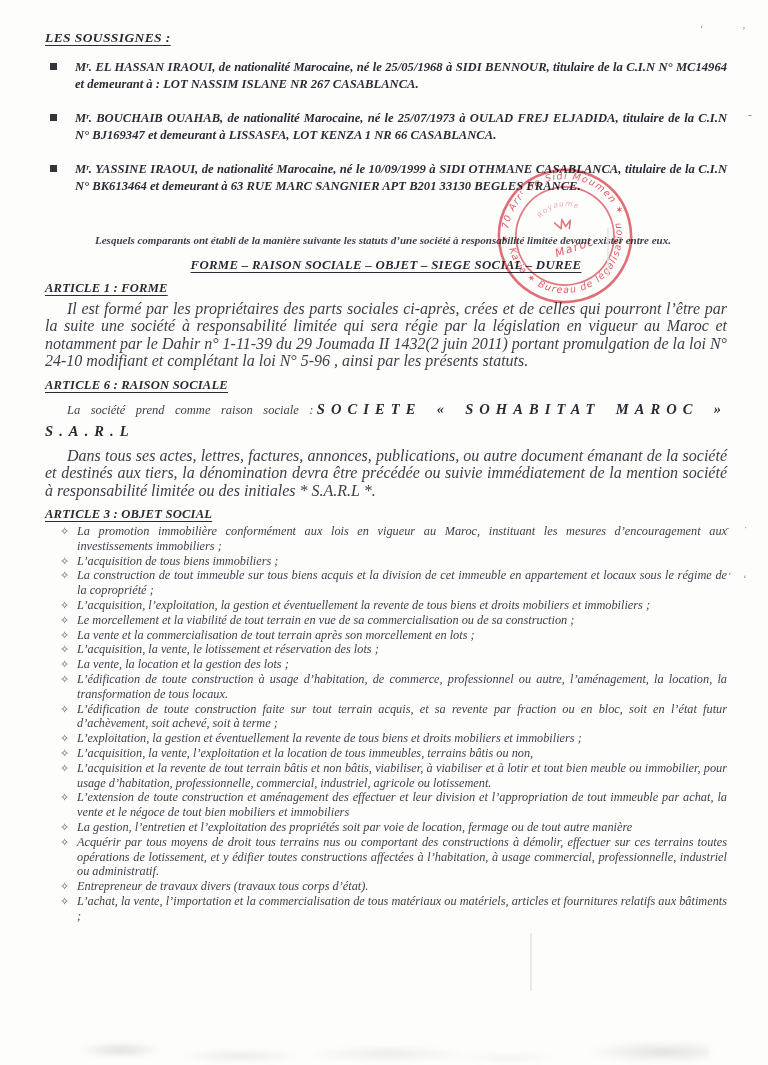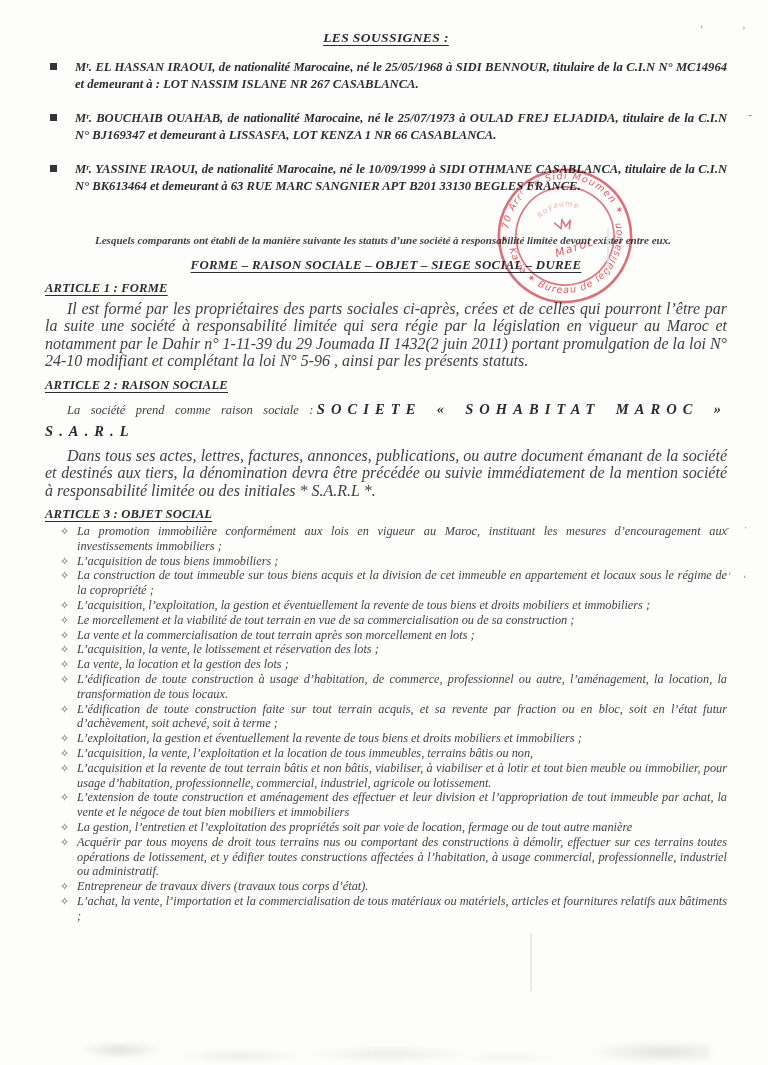--- a/index.html
+++ b/index.html
@@ -13,21 +13,21 @@
   .page{
     position:relative;
     box-sizing:border-box;
     width:768px;height:1065px;
     padding:30px 41px 0 45px;
     font-style:italic;
   }
   
   .doc-title{
     margin:0 0 13px 0;
-    text-align:center;
+    text-align:left;
     font-size:13.5px;font-weight:bold;color:#2a2a33;
     letter-spacing:.4px;
   }
   .doc-title span{text-decoration:underline;text-underline-offset:3px;}
   .titre{
     margin:4px 0 0 0;
     text-align:center;
     font-size:13px;font-weight:bold;color:#2a2a33;
   }
   .titre span{text-decoration:underline;text-underline-offset:3px;letter-spacing:.6px;}
@@ -145,21 +145,21 @@
   </ul>
 
   <p class="preamble">Lesquels comparants ont établi de la manière suivante les statuts d’une société à responsabilité limitée devant exister entre eux.</p>
 
 
   <h3 class="section-heading"><span>FORME – RAISON SOCIALE – OBJET – SIEGE SOCIAL – DUREE</span></h3>
 
   <h4 class="article-heading"><span>ARTICLE 1 : FORME</span></h4>
   <p class="para">Il est formé par les propriétaires des parts sociales ci-après, crées et de celles qui pourront l’être par la suite une société à responsabilité limitée qui sera régie par la législation en vigueur au Maroc et notamment par le Dahir n° 1-11-39 du 29 Joumada II 1432(2 juin 2011) portant promulgation de la loi N° 24-10 modifiant et complétant la loi N° 5-96 , ainsi par les présents statuts.</p>
 
-  <h4 class="article-heading"><span>ARTICLE 2 : RAISON SOCIALE</span></h4>
+  <h4 class="article-heading"><span>ARTICLE 6 : RAISON SOCIALE</span></h4>
   <p class="raison">
     <span class="lead">La société prend comme raison sociale :</span>
     <span class="company">SOCIETE « SOHABITAT MAROC » S.A.R.L</span>
   </p>
   <p class="para">Dans tous ses actes, lettres, factures, annonces, publications, ou autre document émanant de la société et destinés aux tiers, la dénomination devra être précédée ou suivie immédiatement de la mention société à responsabilité limitée ou des initiales * S.A.R.L *.</p>
 
   <h4 class="article-heading"><span>ARTICLE 3 : OBJET SOCIAL</span></h4>
 
   <ul class="objects">
     <li><span class="di-bullet">✧</span><span>La promotion immobilière conformément aux lois en vigueur au Maroc, instituant les mesures d’encouragement aux investissements immobiliers ;</span></li>

